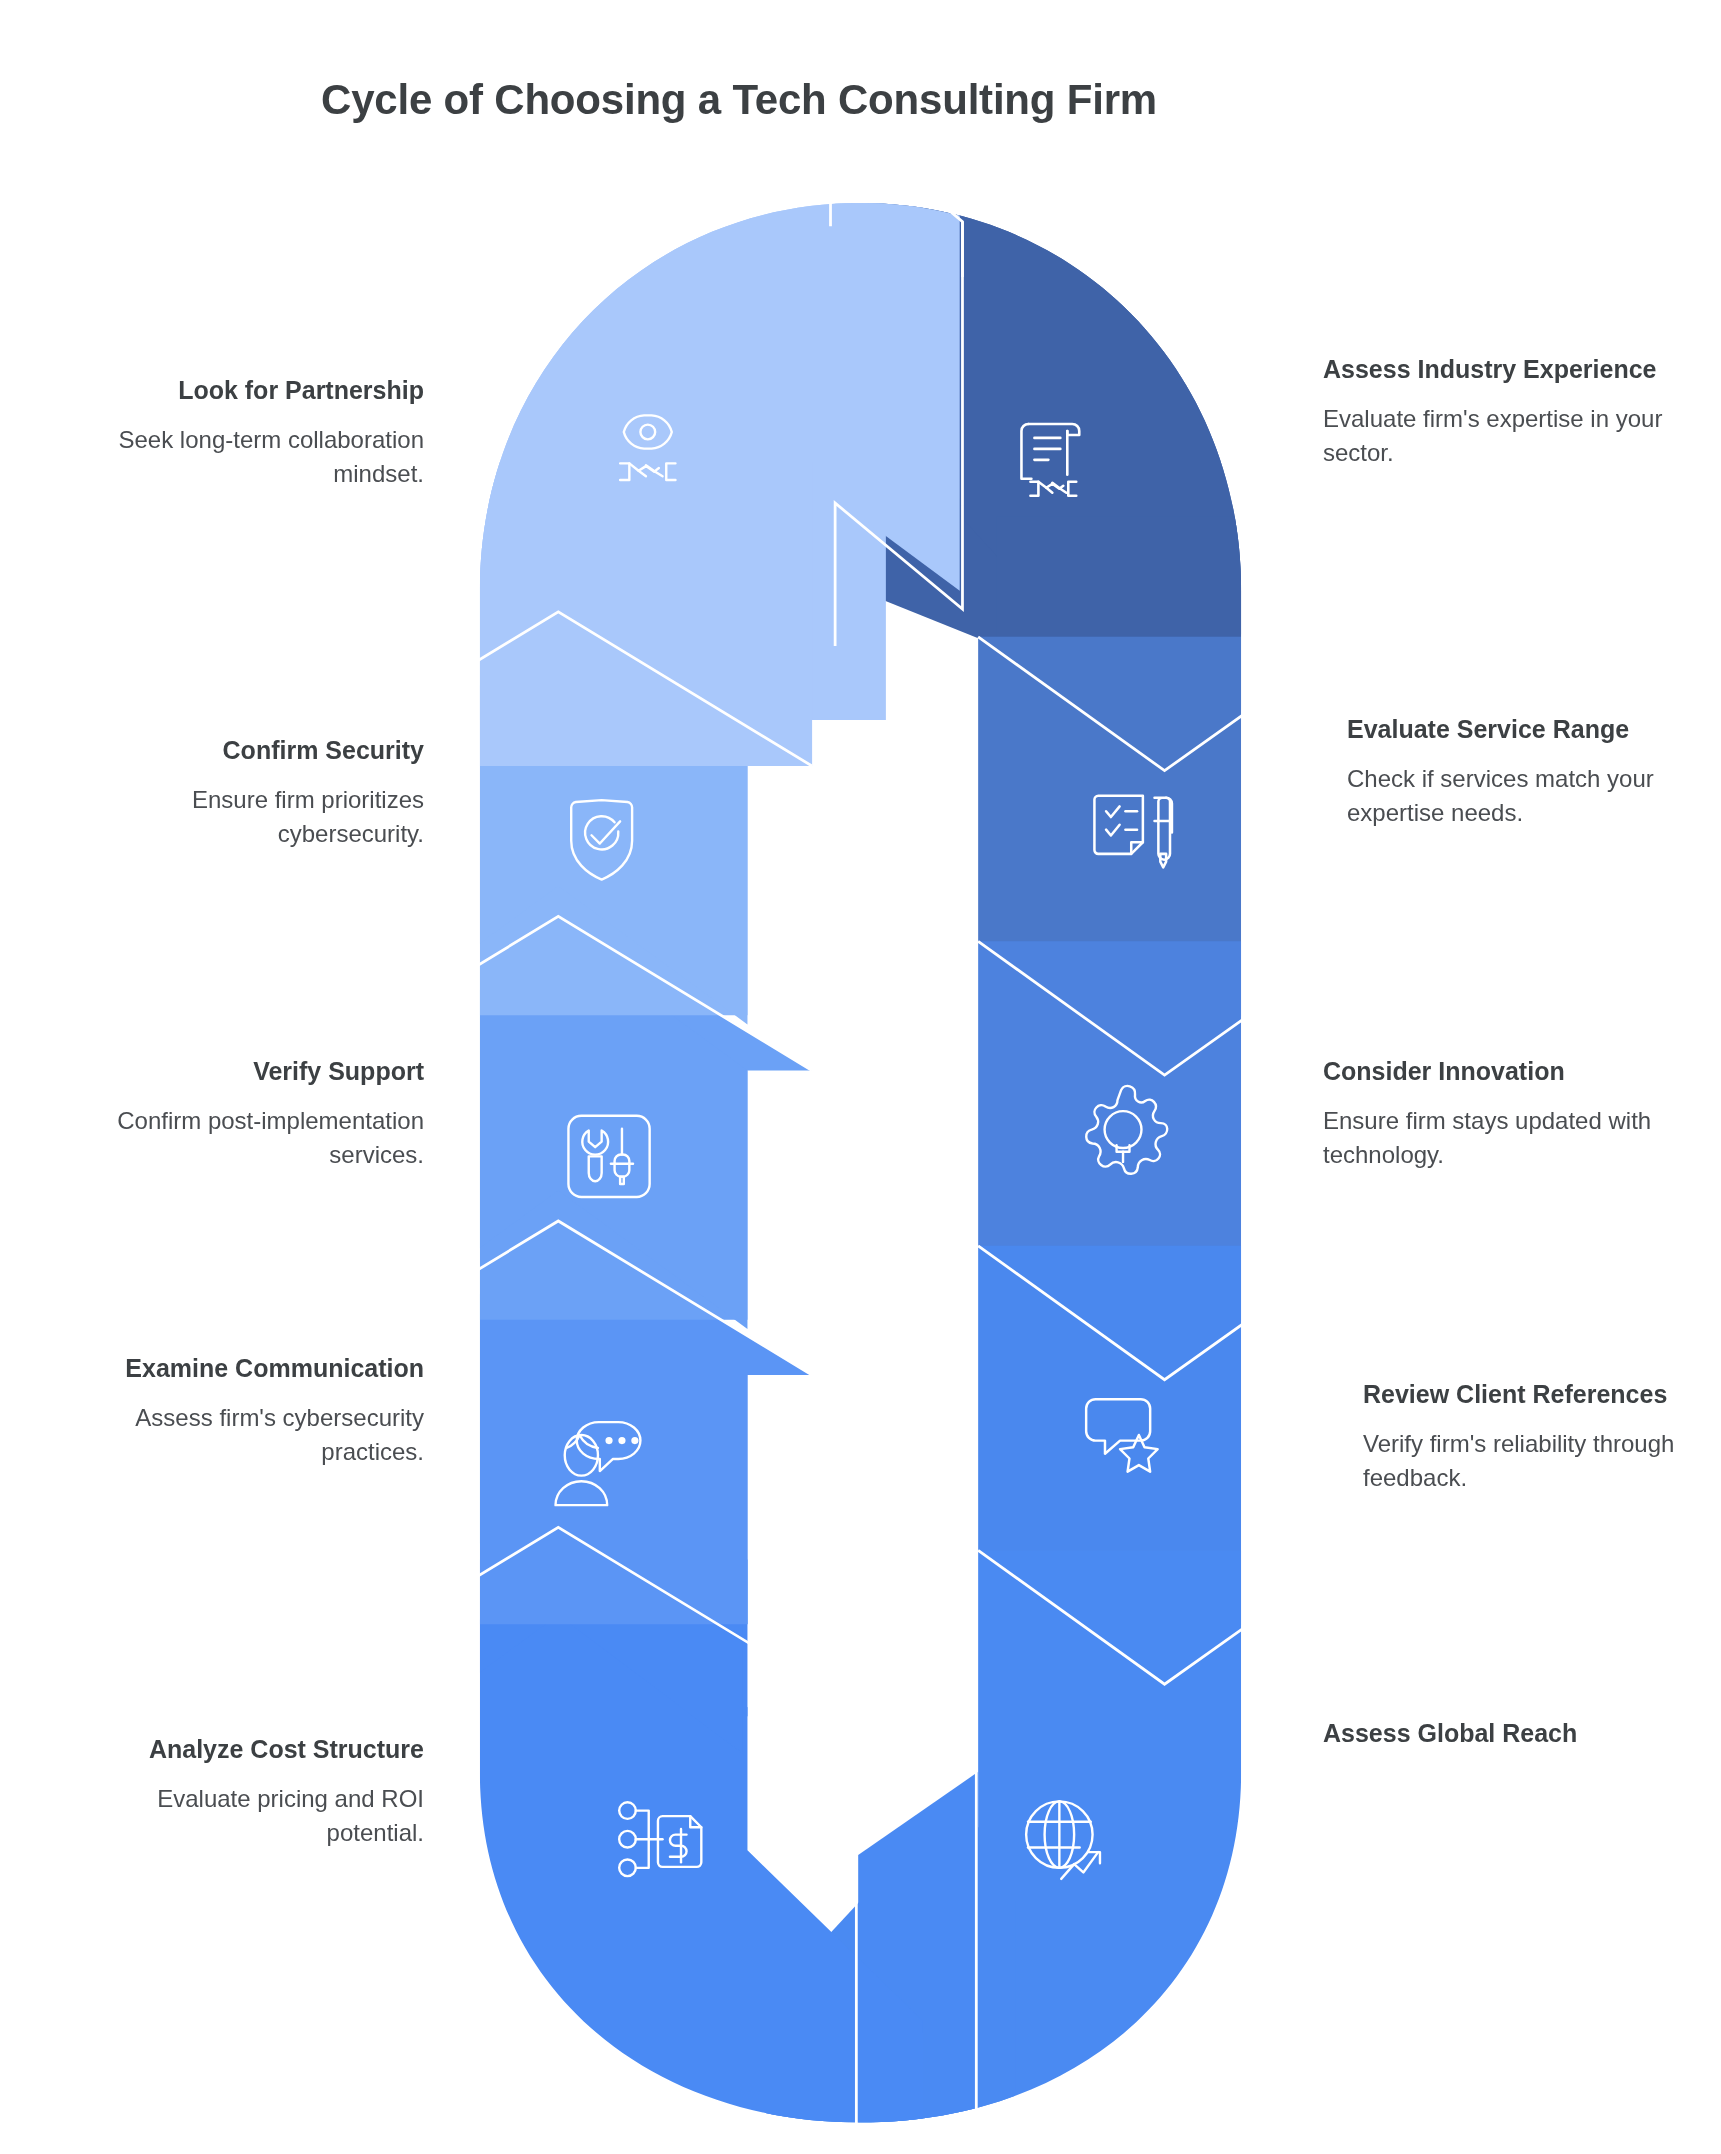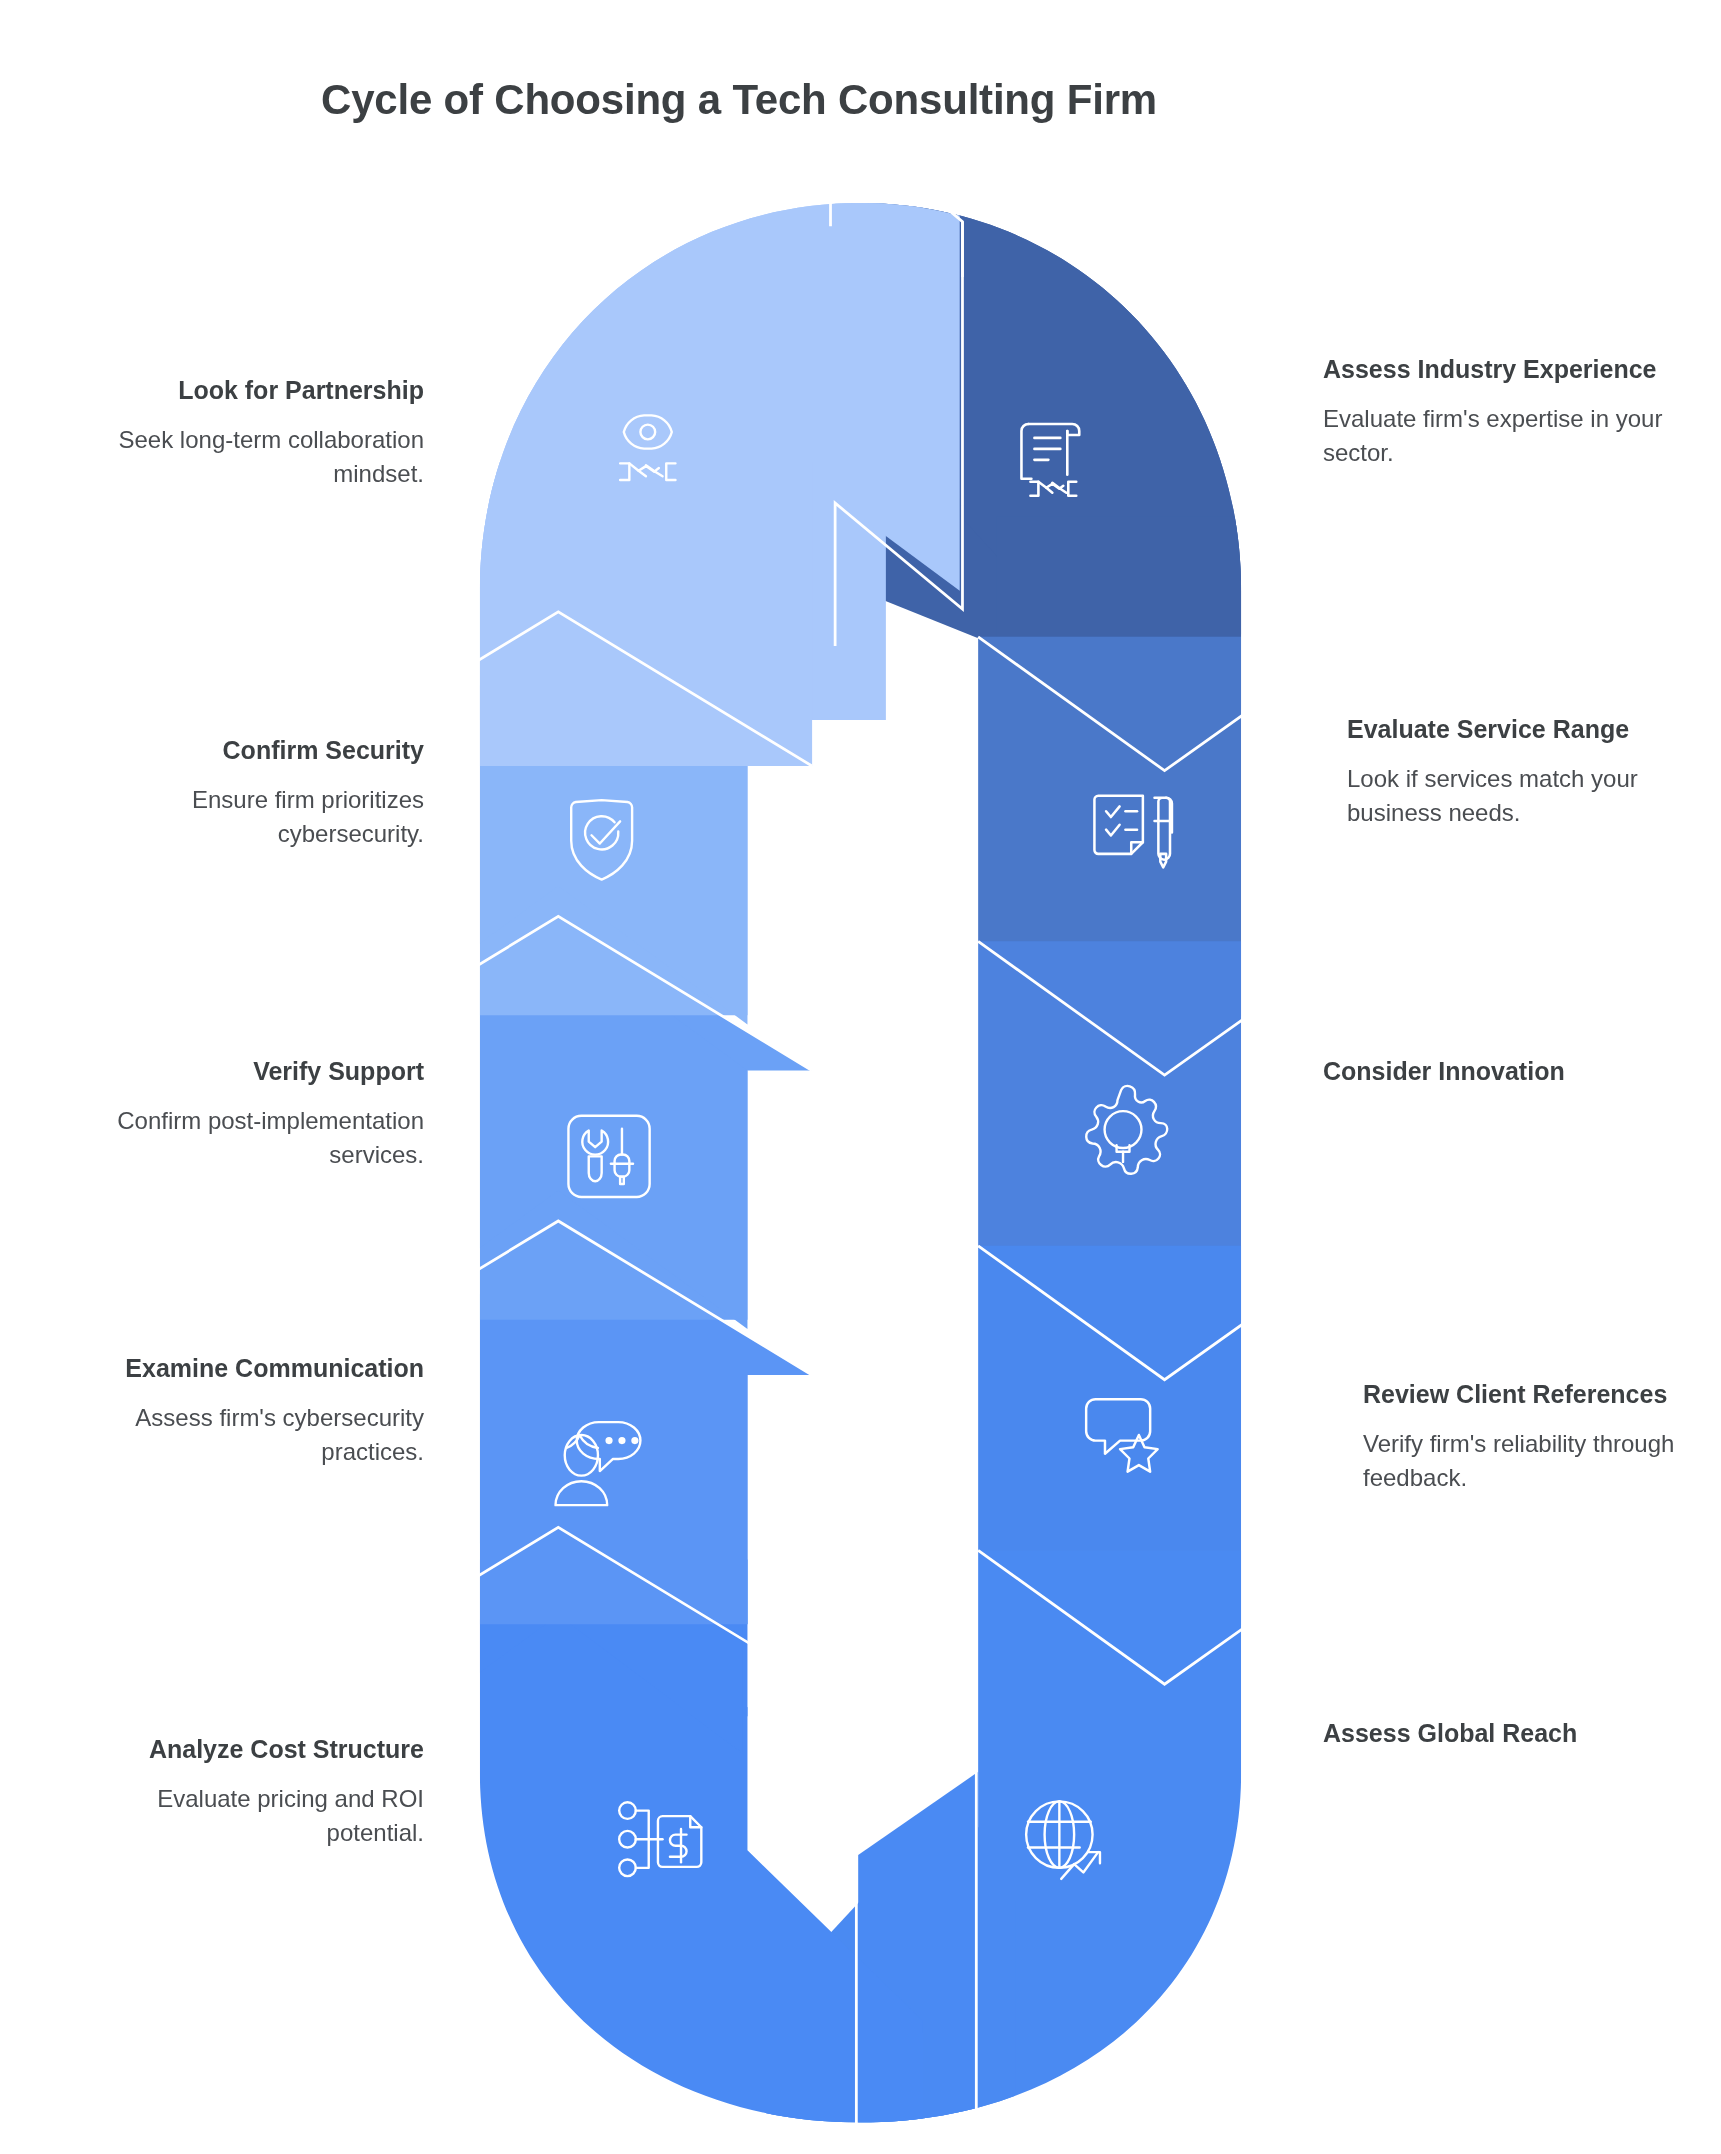--- a/index.html
+++ b/index.html
@@ -304,25 +304,26 @@
 
 <div class="col col-right">
 
   <div class="step-block" style="top:353px;">
     <p class="step-title">Assess Industry Experience</p>
     <p class="step-desc">Evaluate firm's expertise in your sector.</p>
   </div>
 
   <div class="step-block" style="top:713px;margin-left:24px;">
     <p class="step-title">Evaluate Service Range</p>
-    <p class="step-desc">Look if services match your business needs.</p>
+    <p class="step-desc">Check if services match your expertise needs.</p>
   </div>
 
   <div class="step-block" style="top:1055px;">
     <p class="step-title">Consider Innovation</p>
+    <p class="step-desc">Ensure firm stays updated with technology.</p>
   </div>
 
   <div class="step-block" style="top:1378px;margin-left:40px;">
     <p class="step-title">Review Client References</p>
     <p class="step-desc">Verify firm's reliability through feedback.</p>
   </div>
 
   <div class="step-block" style="top:1717px;">
     <p class="step-title">Assess Global Reach</p>
   </div>

